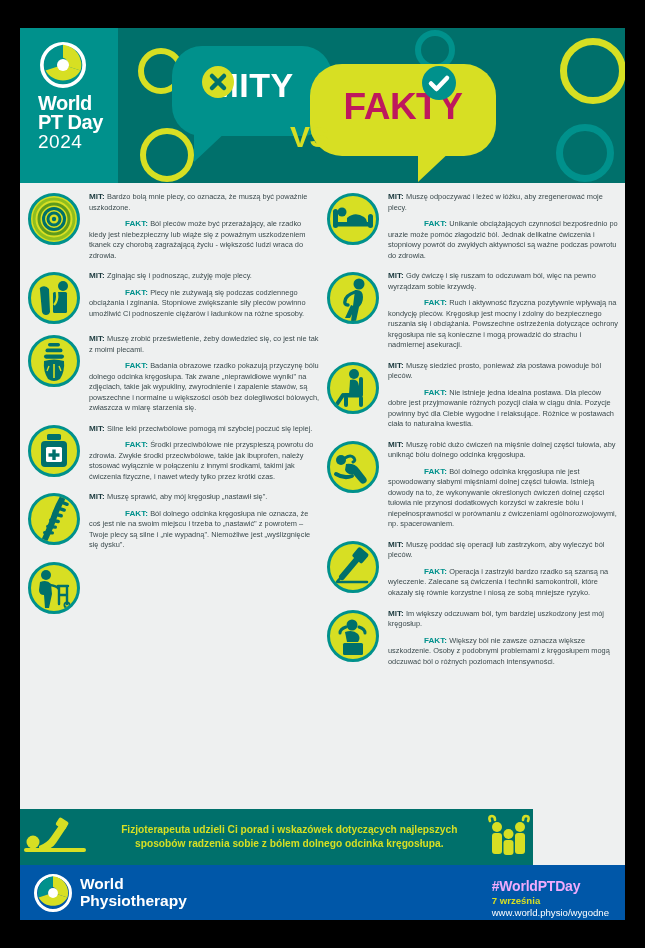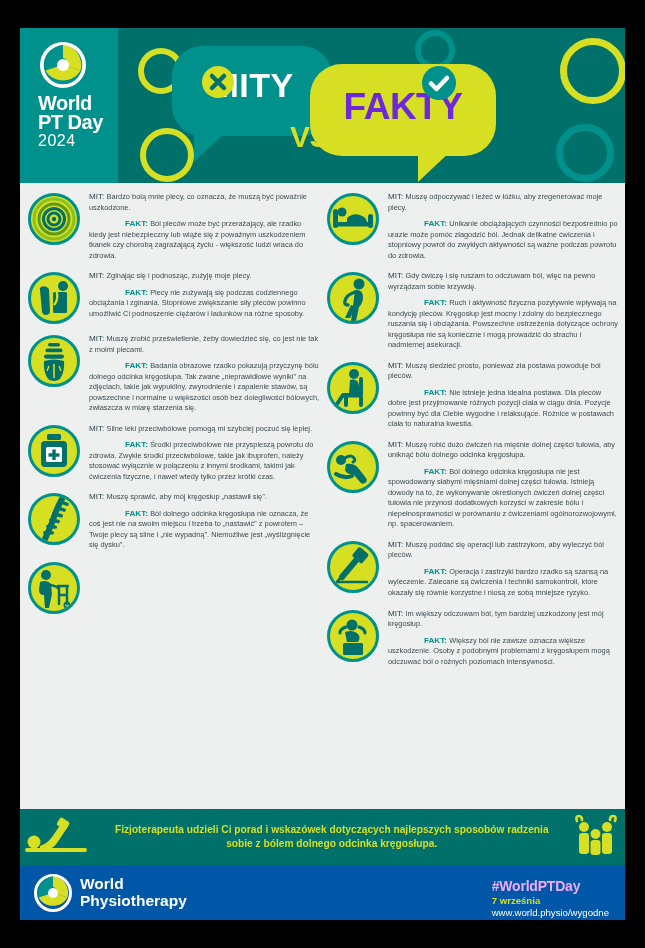--- a/index.html
+++ b/index.html
@@ -35,21 +35,21 @@
     position: absolute; left: 20px; top: 14px;
     width: 46px; height: 46px;
   }
   .wptd-words {
     position: absolute; left: 18px; top: 66px;
     color: #ffffff;
     line-height: 0.96;
   }
   .wptd-words .w1 { font-size: 20px; font-weight: bold; letter-spacing: -0.5px; display:block;}
   .wptd-words .w2 { font-size: 20px; font-weight: bold; letter-spacing: -0.5px; display:block;}
-  .wptd-words .w3 { font-size: 16px; font-weight: 300; display:block; margin-top:1px; letter-spacing:0.5px;}
+  .wptd-words .w3 { font-size: 19px; font-weight: 300; display:block; margin-top:1px; letter-spacing:0.5px;}
 
   .ring {
     position: absolute;
     border-radius: 50%;
     border-style: solid;
     z-index: 1;
   }
 
   .bubble-myth {
     position: absolute;
@@ -83,21 +83,21 @@
   .bubble-fact:after {
     content: "";
     position: absolute;
     left: 108px; bottom: -26px;
     border-left: 0 solid transparent;
     border-right: 34px solid transparent;
     border-top: 32px solid #d7df23;
   }
   .bubble-fact .lbl {
     position: absolute; left: 0; top: 22px; width: 100%;
-    text-align: center; color: #6d28d9;
+    text-align: center; color: #be185d;
     font-size: 37px; font-weight: bold; letter-spacing: -0.5px;
   }
   .badge-x {
     position: absolute; left: 182px; top: 38px;
     width: 32px; height: 32px; border-radius: 50%;
     background: #d7df23; z-index: 6;
   }
   .badge-check {
     position: absolute; left: 402px; top: 38px;
     width: 34px; height: 34px; border-radius: 50%;
@@ -147,27 +147,27 @@
   .icon-circle svg { position: absolute; left: 0; top: 0; }
   .txt { flex: 1 1 auto; }
   .txt p {
     font-size: 7.4px;
     line-height: 1.42;
     color: #3b4a4d;
     margin-bottom: 5px;
     text-align: left;
   }
   .txt p:last-child { margin-bottom: 0; }
-  .txt .k-mit  { font-weight: normal; color: #1b3a3e; font-size: 8.1px; }
+  .txt .k-mit  { font-weight: bold; color: #1b3a3e; font-size: 8.1px; }
   .txt .k-fakt { font-weight: bold; color: #00918c; font-size: 8.1px; padding-left: 36px; }
 
   
   .strip {
     position: relative;
-    width: 605px; height: 56px;
+    width: 513px; height: 56px;
     background: #00706b;
     display: flex;
     align-items: center;
   }
   .strip-icon-l { width: 108px; text-align: center; }
   .strip-icon-r { width: 82px; text-align: center; }
   .strip-txt {
     flex: 1 1 auto;
     text-align: center;
     color: #d7df23;

